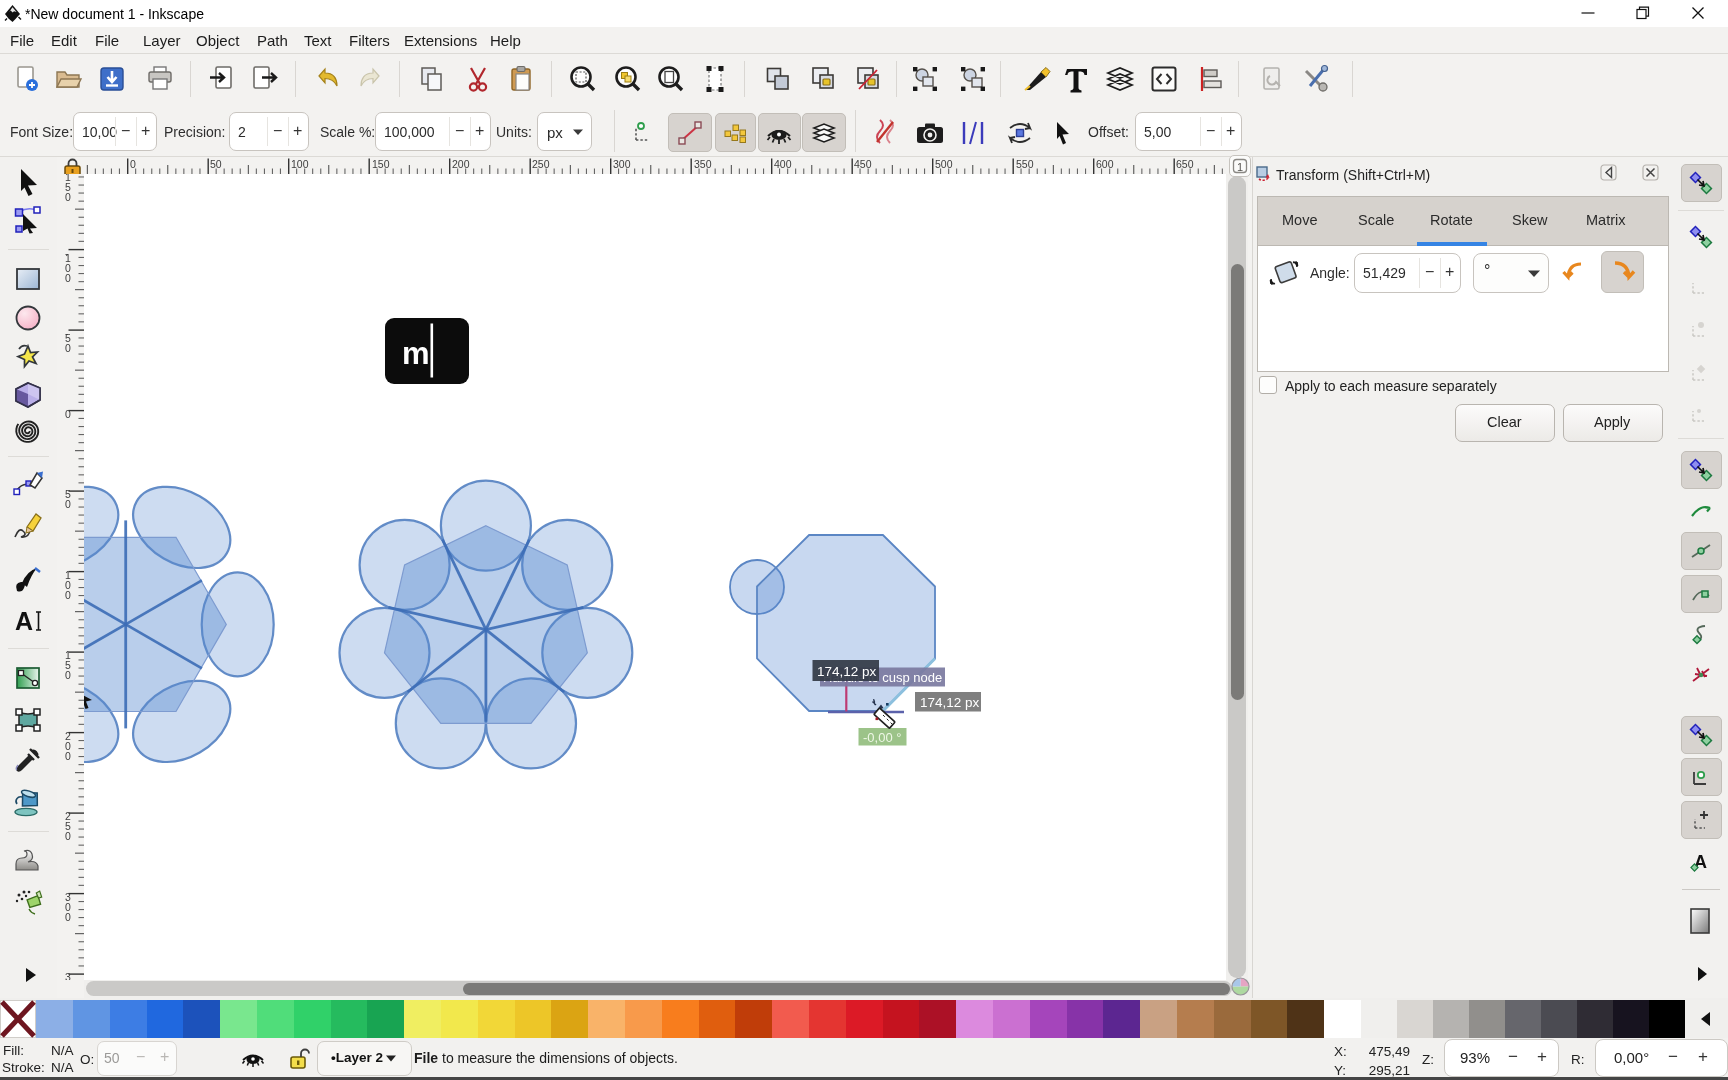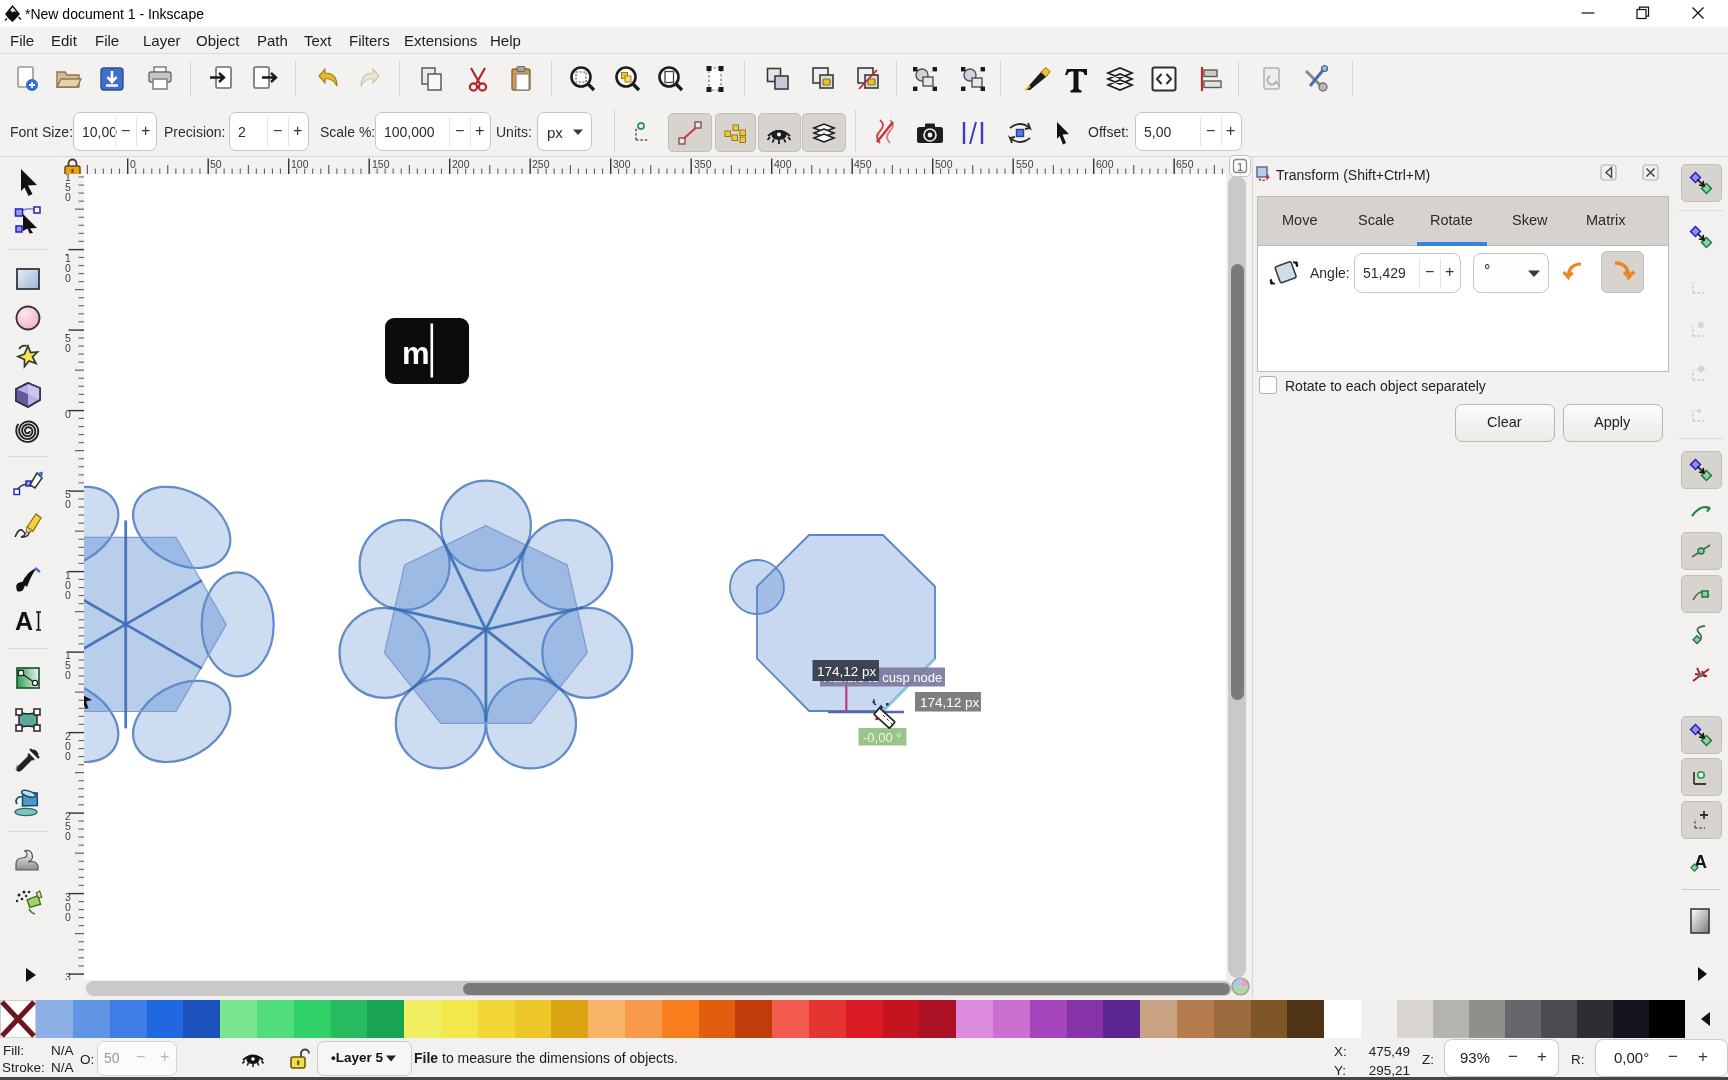--- a/index.html
+++ b/index.html
@@ -675,21 +675,21 @@
     <path d="M2 2.5 L8 9 L14 2.5 Z" fill="#3a3a3a"></path>
   </svg>
 <svg style="position:absolute;left:1562px;top:260px;" width="26" height="26" viewBox="0 0 26 26">
     <path d="M19 4 q-12 0 -13 13 l-4.5-5 m4.5 5 l4.5-4.5" fill="none" stroke="#e8871e" stroke-width="3.2"></path>
   </svg>
 <div style="position:absolute;left:1601px;top:251px;width:43px;height:42px;background:#d7d3cf;border:1px solid #c2beb8;border-radius:6px;"></div>
 <svg style="position:absolute;left:1608px;top:258px;" width="28" height="28" viewBox="0 0 28 28">
     <path d="M7 5 q13 0 14 14 l5-5.5 m-5 5.5 l-5-5" fill="none" stroke="#e8871e" stroke-width="3.4"></path>
   </svg>
 <div style="position:absolute;left:1259px;top:376px;width:18px;height:18px;background:#fdfdfc;border:1px solid #b2aea8;border-radius:3px;"></div>
-<div style="position:absolute;left:1285px;top:378px;font:400 14px &quot;Liberation Sans&quot;,sans-serif;color:#222;white-space:nowrap;">Rotate to each object separately</div>
+<div style="position:absolute;left:1285px;top:378px;font:400 14px &quot;Liberation Sans&quot;,sans-serif;color:#222;white-space:nowrap;">Apply to each measure separately</div>
 <div style="position:absolute;left:1455px;top:404px;width:100px;height:38px;background:linear-gradient(#fcfbfb,#eceae7);border:1px solid #b9b5af;border-radius:7px;"></div>
 <div style="position:absolute;left:1487px;top:414px;font:400 14.5px &quot;Liberation Sans&quot;,sans-serif;color:#222;white-space:nowrap;">Clear</div>
 <div style="position:absolute;left:1563px;top:404px;width:100px;height:38px;background:linear-gradient(#fcfbfb,#eceae7);border:1px solid #b9b5af;border-radius:7px;"></div>
 <div style="position:absolute;left:1594px;top:414px;font:400 14.5px &quot;Liberation Sans&quot;,sans-serif;color:#222;white-space:nowrap;">Apply</div>
 <div style="position:absolute;left:1681px;top:164.0px;width:41px;height:38px;background:#d7d3cf;border:1px solid #c2beb8;border-radius:5px;"></div>
 <svg style="position:absolute;left:1689px;top:171px;" width="24" height="24" viewBox="0 0 24 24">
     <rect x="3" y="3" width="7" height="7" transform="rotate(45 6.5 6.5)" fill="#8e8ef0" stroke="#2222bb" stroke-width="1.5"></rect>
     <rect x="14" y="14" width="7" height="7" transform="rotate(45 17.5 17.5)" fill="#8ed0a0" stroke="#1d7a40" stroke-width="1.5"></rect>
     <path d="M8.5 8.5 L14.5 14.5 m-0.5-4.5 l1 5 l-5-1" stroke="#111" stroke-width="1.7" fill="none"></path>
   </svg>
@@ -963,21 +963,21 @@
     <ellipse cx="12" cy="11.5" rx="6.5" ry="4.5" fill="#111"></ellipse>
     <circle cx="12" cy="11" r="1.8" fill="#fff"></circle>
     <path d="M3.5 13 l-2 2.5 M7.5 14.5 l-1.2 3 M12 15.5 v3.5 M16.5 14.5 l1.2 3 M20.5 13 l2 2.5" stroke="#111" stroke-width="1.5"></path>
   </svg>
 <svg style="position:absolute;left:288px;top:1046px;" width="22" height="26" viewBox="0 0 22 26">
     <rect x="3" y="11" width="14" height="11" rx="2" fill="#f3dd4a" stroke="#6b5a08" stroke-width="1.6"></rect>
     <path d="M13 11 v-3.5 a4 4 0 0 1 8 0" fill="none" stroke="#3d3d3d" stroke-width="1.8"></path>
     <rect x="9" y="14.5" width="2.4" height="4.5" fill="#6b5a08"></rect>
   </svg>
 <div style="position:absolute;left:317px;top:1041px;width:95px;height:35px;background:#f7f6f4;border:1px solid #cfccc7;border-radius:7px;"></div>
-<div style="position:absolute;left:331px;top:1050px;font:700 13.5px &quot;Liberation Sans&quot;,sans-serif;color:#111;white-space:nowrap;">•Layer 5</div>
+<div style="position:absolute;left:331px;top:1050px;font:700 13.5px &quot;Liberation Sans&quot;,sans-serif;color:#111;white-space:nowrap;">•Layer 2</div>
 <svg style="position:absolute;left:384px;top:1053px;" width="14" height="11" viewBox="0 0 14 11">
     <path d="M2 2.5 L7 8.5 L12 2.5 Z" fill="#222"></path>
   </svg>
 <div style="position:absolute;left:414px;top:1050px;font:400 14px &quot;Liberation Sans&quot;,sans-serif;color:#1b1b1b;"><b>File</b> to measure the dimensions of objects.</div>
 <div style="position:absolute;left:1334px;top:1044px;font:400 13.5px &quot;Liberation Sans&quot;,sans-serif;color:#222;white-space:nowrap;">X:</div>
 <div style="position:absolute;left:1334px;top:1063px;font:400 13.5px &quot;Liberation Sans&quot;,sans-serif;color:#222;white-space:nowrap;">Y:</div>
 <div style="position:absolute;left:1362px;top:1044px;font:400 13.5px &quot;Liberation Sans&quot;,sans-serif;color:#222;white-space:nowrap;width:48px;text-align:right;">475,49</div>
 <div style="position:absolute;left:1362px;top:1063px;font:400 13.5px &quot;Liberation Sans&quot;,sans-serif;color:#222;white-space:nowrap;width:48px;text-align:right;">295,21</div>
 <div style="position:absolute;left:1422px;top:1052px;font:400 13.5px &quot;Liberation Sans&quot;,sans-serif;color:#222;white-space:nowrap;">Z:</div>
 <div style="position:absolute;left:1444px;top:1039px;width:115px;height:38px;background:#fff;border:1px solid #ccc9c4;border-radius:8px;"></div>

